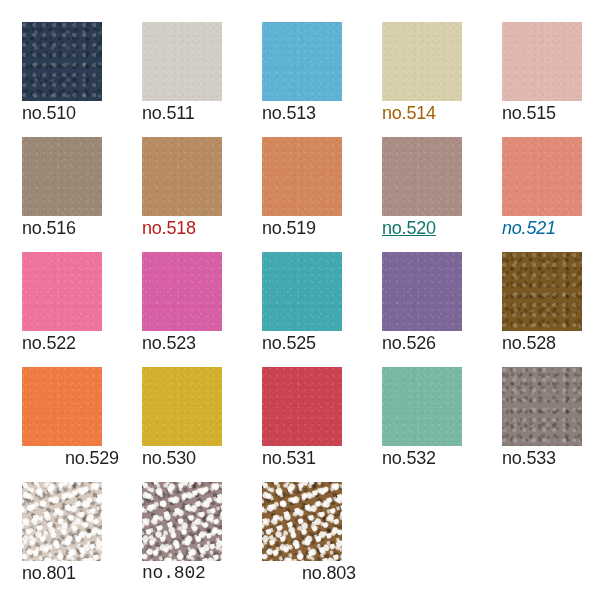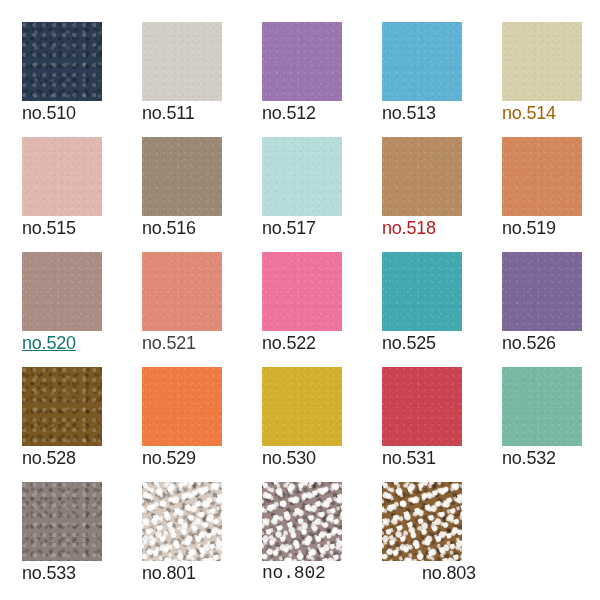--- a/index.html
+++ b/index.html
@@ -100,78 +100,74 @@
   <div class="grid">
       <div class="cell">
         <div class="swatch matte mottled" style="background: rgb(44, 60, 82);"></div>
         <div class="label" style="color: rgb(35, 31, 32);">no.510</div>
       </div>
       <div class="cell">
         <div class="swatch matte" style="background: rgb(211, 207, 198);"></div>
         <div class="label" style="color: rgb(35, 31, 32);">no.511</div>
       </div>
       <div class="cell">
-        <div class="swatch matte" style="background: rgb(154, 117, 176);"></div>
-        <div class="label" style="color: rgb(35, 31, 32);">no.512</div>
-      </div>
-      <div class="cell">
         <div class="swatch matte" style="background: rgb(94, 179, 212);"></div>
         <div class="label" style="color: rgb(35, 31, 32);">no.513</div>
       </div>
       <div class="cell">
         <div class="swatch matte" style="background: rgb(216, 207, 172);"></div>
         <div class="label" style="color: #a16207;">no.514</div>
       </div>
       <div class="cell">
         <div class="swatch matte" style="background: rgb(224, 184, 176);"></div>
         <div class="label" style="color: rgb(35, 31, 32);">no.515</div>
       </div>
       <div class="cell">
         <div class="swatch matte" style="background: rgb(155, 136, 118);"></div>
         <div class="label" style="color: rgb(35, 31, 32);">no.516</div>
       </div>
       <div class="cell">
-        <div class="swatch matte" style="background: rgb(183, 220, 220);"></div>
-        <div class="label" style="color: rgb(35, 31, 32);">no.517</div>
-      </div>
-      <div class="cell">
         <div class="swatch matte" style="background: rgb(183, 140, 98);"></div>
         <div class="label" style="color: #b91c1c;">no.518</div>
       </div>
       <div class="cell">
         <div class="swatch matte" style="background: rgb(212, 135, 90);"></div>
         <div class="label" style="color: rgb(35, 31, 32);">no.519</div>
       </div>
       <div class="cell">
         <div class="swatch matte" style="background: rgb(171, 141, 133);"></div>
         <div class="label" style="color: #0f766e; text-decoration: underline;">no.520</div>
       </div>
       <div class="cell">
         <div class="swatch matte" style="background: rgb(224, 138, 119);"></div>
-        <div class="label" style="color: #404040;">no.521</div>
+        <div class="label" style="color: #0369a1; font-style: italic;">no.521</div>
       </div>
       <div class="cell">
         <div class="swatch matte" style="background: rgb(240, 115, 159);"></div>
         <div class="label" style="color: rgb(35, 31, 32);">no.522</div>
+      </div>
+      <div class="cell">
+        <div class="swatch matte" style="background: rgb(216, 95, 165);"></div>
+        <div class="label" style="color: rgb(35, 31, 32);">no.523</div>
       </div>
       <div class="cell">
         <div class="swatch matte" style="background: rgb(66, 169, 176);"></div>
         <div class="label" style="color: rgb(35, 31, 32);">no.525</div>
       </div>
       <div class="cell">
         <div class="swatch matte" style="background: rgb(125, 102, 152);"></div>
         <div class="label" style="color: rgb(35, 31, 32);">no.526</div>
       </div>
       <div class="cell">
         <div class="swatch matte mottled" style="background: rgb(122, 88, 35);"></div>
         <div class="label" style="color: rgb(35, 31, 32);">no.528</div>
       </div>
       <div class="cell">
         <div class="swatch matte" style="background: rgb(239, 123, 66);"></div>
-        <div class="label" style="color: rgb(35, 31, 32);">no.529</div>
+        <div class="label" style="color: rgb(35, 31, 32); margin-left: 43px;">no.529</div>
       </div>
       <div class="cell">
         <div class="swatch matte" style="background: rgb(212, 176, 47);"></div>
         <div class="label" style="color: rgb(35, 31, 32);">no.530</div>
       </div>
       <div class="cell">
         <div class="swatch matte" style="background: rgb(203, 66, 80);"></div>
         <div class="label" style="color: rgb(35, 31, 32);">no.531</div>
       </div>
       <div class="cell">

